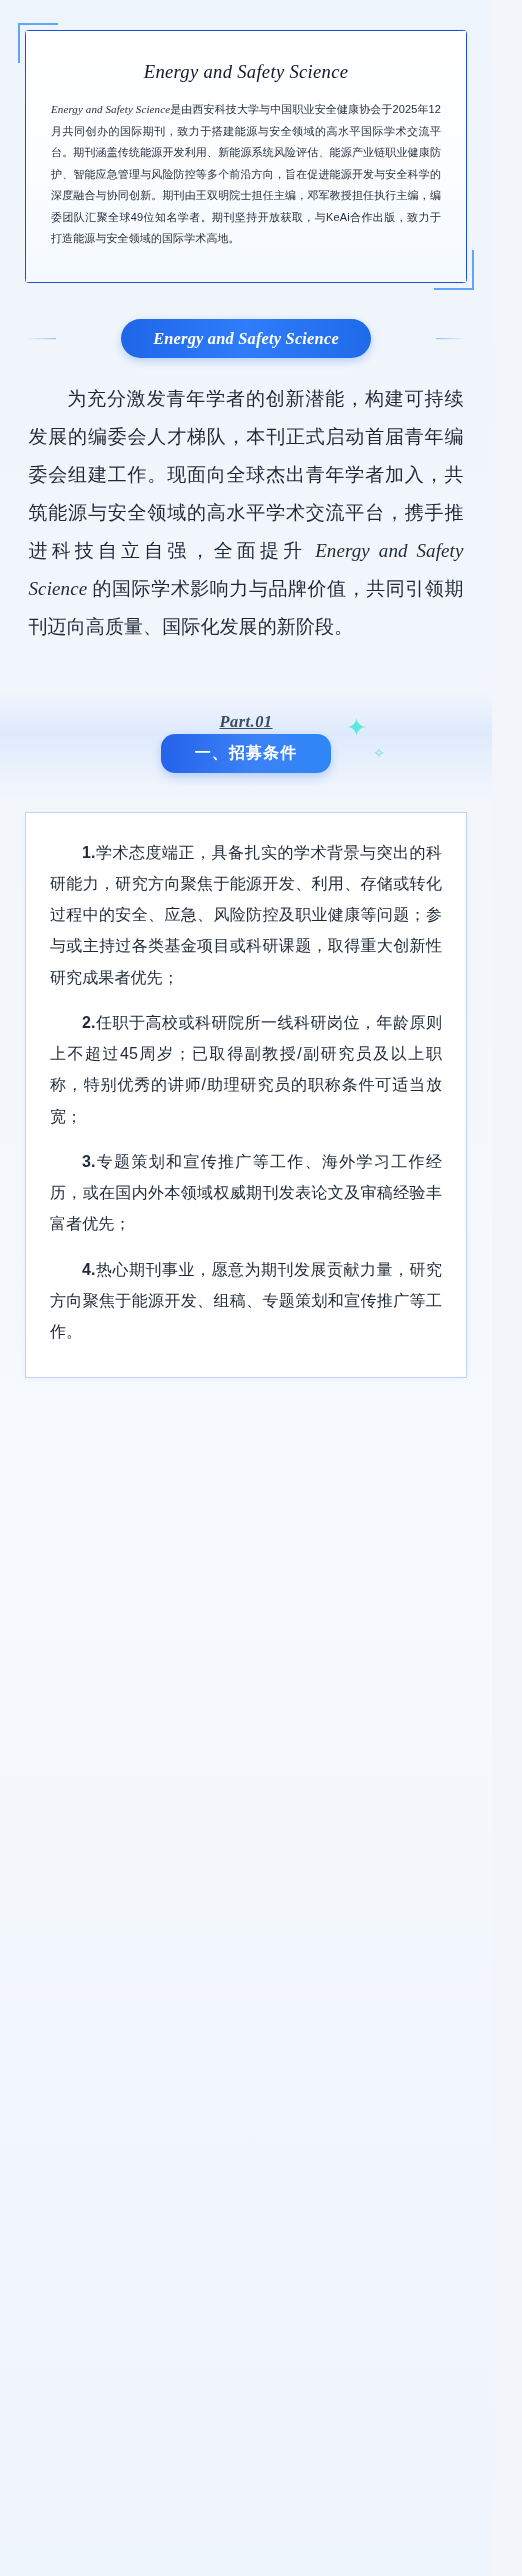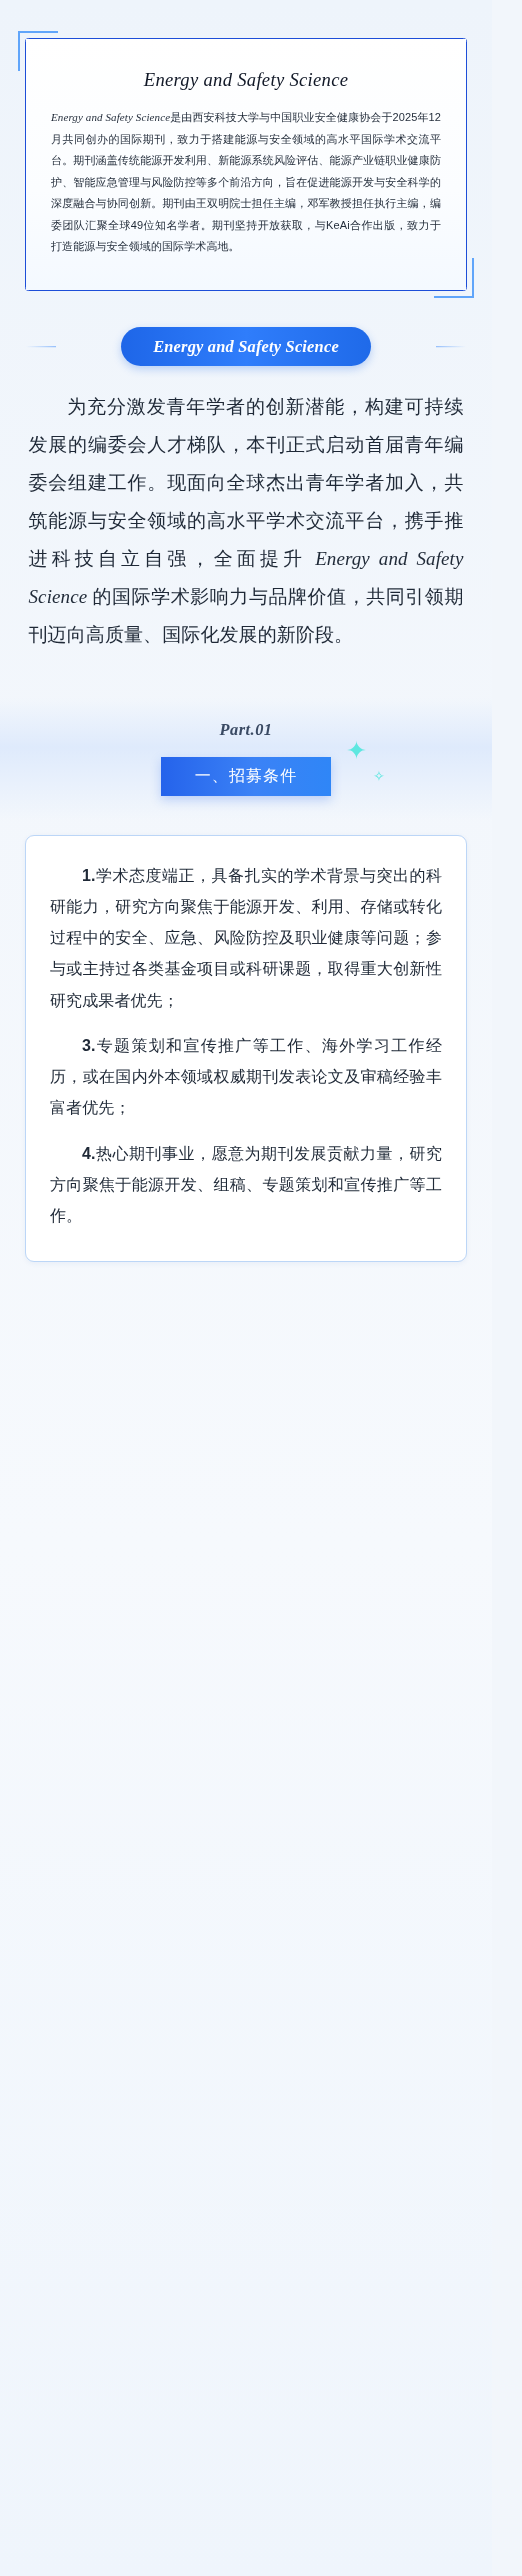--- a/index.html
+++ b/index.html
@@ -12,21 +12,21 @@
     font-family: "Liberation Sans", sans-serif;
     -webkit-font-smoothing: antialiased;
   }
   .page {
     position: relative;
     width: 492px;
     min-height: 2576px;
     background: linear-gradient(180deg, #eef4fb 0%, #f3f7fc 30%, #f6f9fd 60%, #eff5fc 100%);
     overflow: hidden;
     box-sizing: border-box;
-    padding: 16px 0 33px 0;
+    padding: 8px 0 33px 0;
   }
 
   
   .intro-wrap {
     position: relative;
     margin: 22px 25px 0 25px;
     padding: 0;
   }
   .intro-frame {
     position: relative;
@@ -136,54 +136,55 @@
     padding: 22px 0 25px 0;
   }
   .part-label {
     text-align: center;
     font-family: "Liberation Serif", serif;
     font-style: italic;
     font-weight: bold;
     font-size: 16.4px;
     color: #3a4a63;
     letter-spacing: 0.5px;
-    margin-bottom: 17px;
+    margin-bottom: 2px;
+    text-decoration: underline;
   }
   .part-pill-row {
     display: flex;
     justify-content: center;
     position: relative;
   }
   .part-pill {
     background: linear-gradient(90deg, #2563eb 0%, #3b82f6 55%, #2f86f7 100%);
     color: #ffffff;
     font-size: 16px;
-    font-weight: normal;
-    border-radius: 0;
+    font-weight: bold;
+    border-radius: 14px;
     padding: 8.8px 34px;
     letter-spacing: 1.1px;
     box-shadow: 0 4.4px 10px rgba(37,99,235,0.25);
     white-space: nowrap;
   }
   .sparkle {
     position: absolute;
     color: #5ee7e0;
     font-size: 22px;
     line-height: 1;
     pointer-events: none;
   }
   .sparkle.s1 { right: 125px; top: -18.6px; font-size: 25px; }
   .sparkle.s2 { right: 107px; top: 12px; font-size: 14.2px; }
 
   
   .cond-card {
     margin: 14.2px 25px 0 25px;
     background: #ffffff;
     border: 1.1px solid #bcd6f7;
-    border-radius: 9px;
+    border-radius: 0;
     padding: 24px 24px 30px 24px;
     box-shadow: 0 1.1px 5.5px rgba(42,92,166,0.06);
     box-sizing: border-box;
   }
   .cond-item {
     font-size: 16px;
     line-height: 1.95;
     color: #1f2937;
     text-align: justify;
     text-justify: inter-ideograph;
@@ -222,19 +223,20 @@
     <div class="part-pill-row">
       <span class="sparkle s1">✦</span>
       <span class="sparkle s2">✧</span>
       <div class="part-pill">一、招募条件</div>
     </div>
   </div>
 
   <div class="cond-card">
     <div>
         <div class="cond-item"><span class="indent"></span><b>1.</b><span>学术态度端正，具备扎实的学术背景与突出的科研能力，研究方向聚焦于能源开发、利用、存储或转化过程中的安全、应急、风险防控及职业健康等问题；参与或主持过各类基金项目或科研课题，取得重大创新性研究成果者优先；</span></div>
+        <div class="cond-item"><span class="indent"></span><b>2.</b><span>任职于高校或科研院所一线科研岗位，年龄原则上不超过45周岁；已取得副教授/副研究员及以上职称，特别优秀的讲师/助理研究员的职称条件可适当放宽；</span></div>
         <div class="cond-item"><span class="indent"></span><b>3.</b><span>专题策划和宣传推广等工作、海外学习工作经历，或在国内外本领域权威期刊发表论文及审稿经验丰富者优先；</span></div>
         <div class="cond-item"><span class="indent"></span><b>4.</b><span>热心期刊事业，愿意为期刊发展贡献力量，研究方向聚焦于能源开发、组稿、专题策划和宣传推广等工作。</span></div>
       </div>
   </div>
 
 </div>
 
 
 </body></html>

